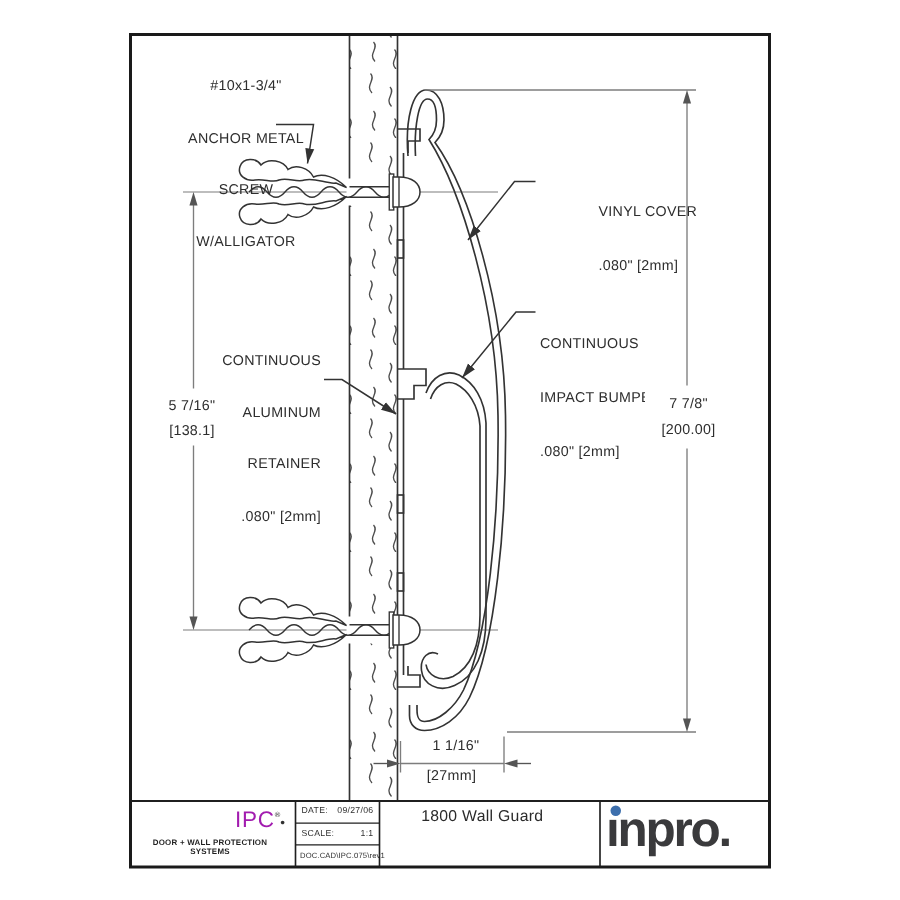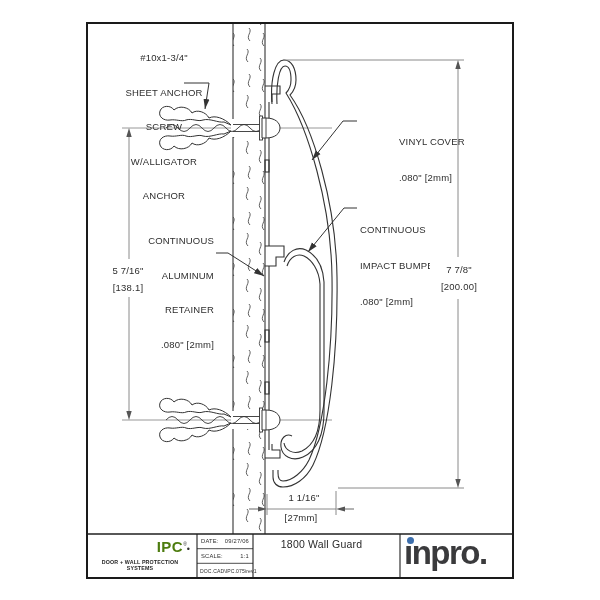--- a/index.html
+++ b/index.html
@@ -7,21 +7,21 @@
          font-family:"Liberation Sans",sans-serif;}
   svg{position:absolute;left:0;top:0;}
   .lbl{position:absolute;font-size:9.5px;line-height:11.5px;color:#2e2e2e;letter-spacing:.2px;white-space:pre;}
   .lbl div{white-space:pre;}
   .lh13 div{line-height:13px;}
   .dim{position:absolute;font-size:9.5px;line-height:17px;color:#2e2e2e;text-align:center;
        background:#ffffff;letter-spacing:.2px;}
   .tb{position:absolute;color:#2f2f2f;text-align:center;}
   .tb-small{font-size:5.8px;letter-spacing:.2px;}
   .tb-doc{font-size:5.1px;letter-spacing:.1px;}
-  .ipc-logo{font-weight:bold;font-size:15px;color:#4d7c0f;letter-spacing:.5px;}
+  .ipc-logo{font-weight:normal;font-size:15px;color:#a21caf;letter-spacing:.5px;}
   .ipc-mark{font-size:5px;vertical-align:super;}
   .ipc-bullet{font-size:9px;}
   .ipc-tag{font-size:5.3px;font-weight:bold;color:#1f1f1f;letter-spacing:.15px;}
   .sheet-title{font-size:10.5px;color:#2a2a2a;letter-spacing:.2px;}
   .brand{font-weight:bold;font-size:33px;letter-spacing:-1.5px;color:#3a3a3c;}
   .brand-dot{position:absolute;width:7px;height:7px;border-radius:50%;}
 </style>
 </head>
 <body>
 
@@ -133,24 +133,23 @@
       <line x1="197" y1="534" x2="197" y2="578" stroke-width="1.1"></line>
       <line x1="253" y1="534" x2="253" y2="578" stroke-width="1.1"></line>
       <line x1="400" y1="534" x2="400" y2="578" stroke-width="1.1"></line>
       <line x1="197" y1="548.7" x2="253" y2="548.7" stroke-width="0.8"></line>
       <line x1="197" y1="563.3" x2="253" y2="563.3" stroke-width="0.8"></line>
     </g>
   </svg>
 
   <div class="lbl" style="left:100px;top:29px;width:128px;text-align:center;">
     <div>#10x1-3/4"</div>
-    <div>SHEET ANCHOR</div>
+    <div>ANCHOR METAL</div>
     <div>SCREW</div>
     <div>W/ALLIGATOR</div>
-    <div>ANCHOR</div>
   </div>
 
   <div class="lbl lh13" style="left:360px;top:112px;margin-left:39px;">
     <div>VINYL COVER</div>
     <div>.080" [2mm]</div>
   </div>
 
   <div class="lbl lh13" style="left:360px;top:200px;">
     <div>CONTINUOUS</div>
     <div>IMPACT BUMPER</div>

